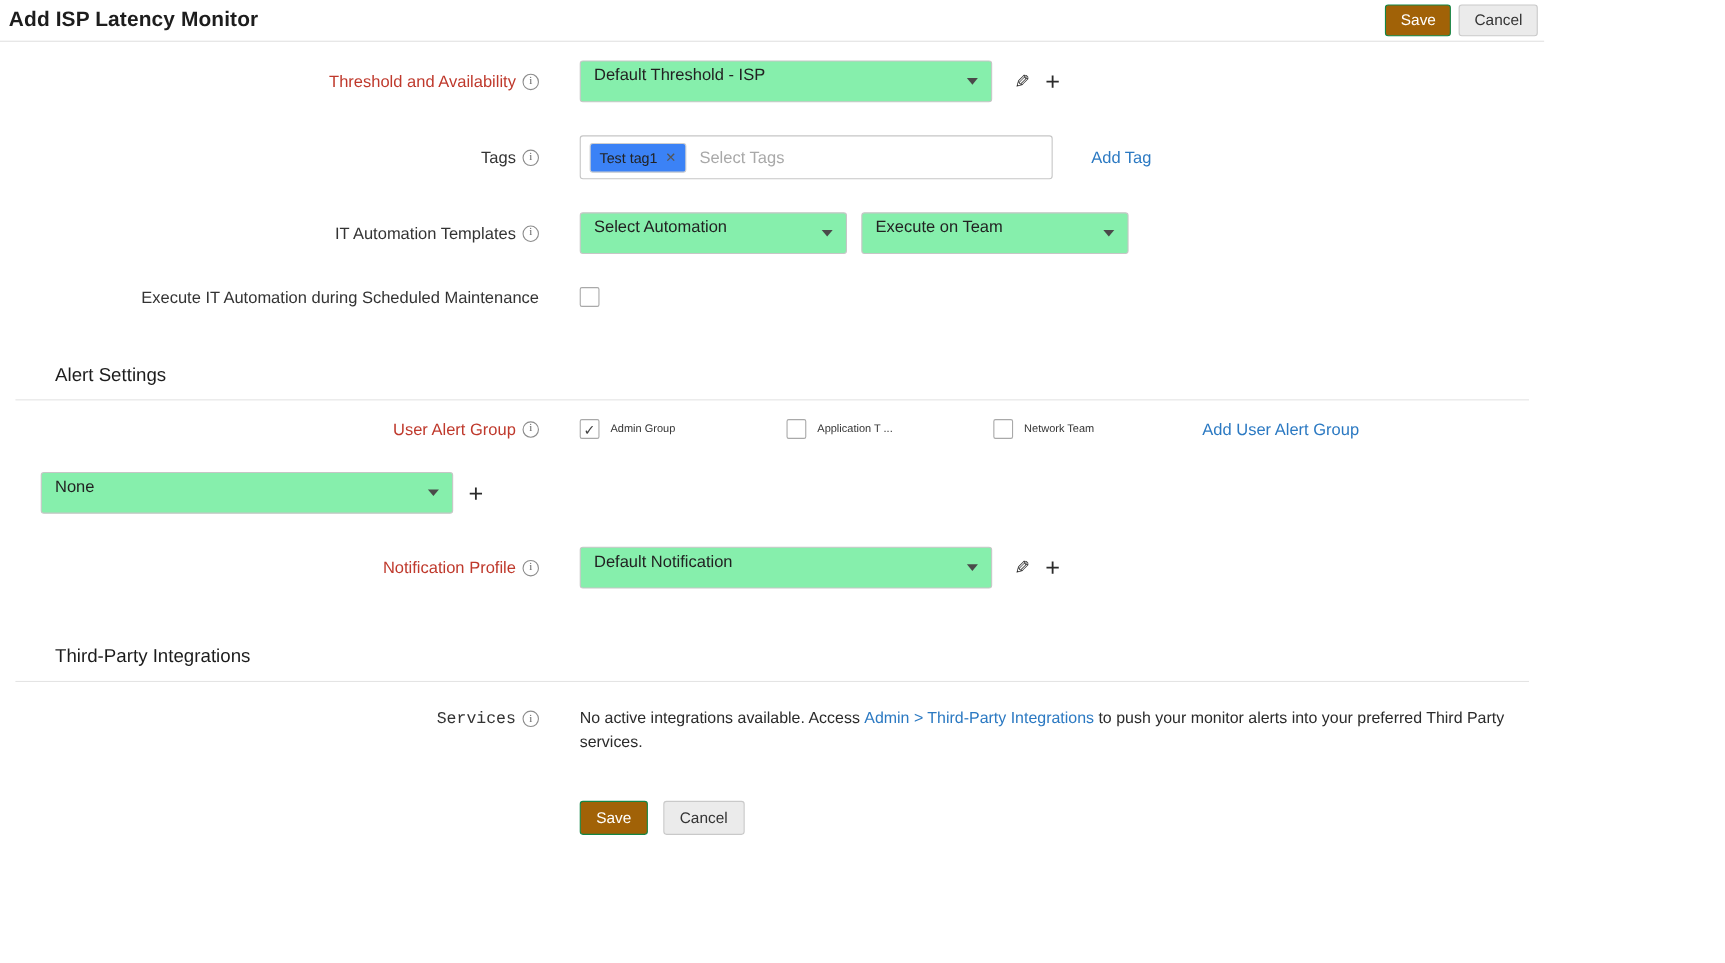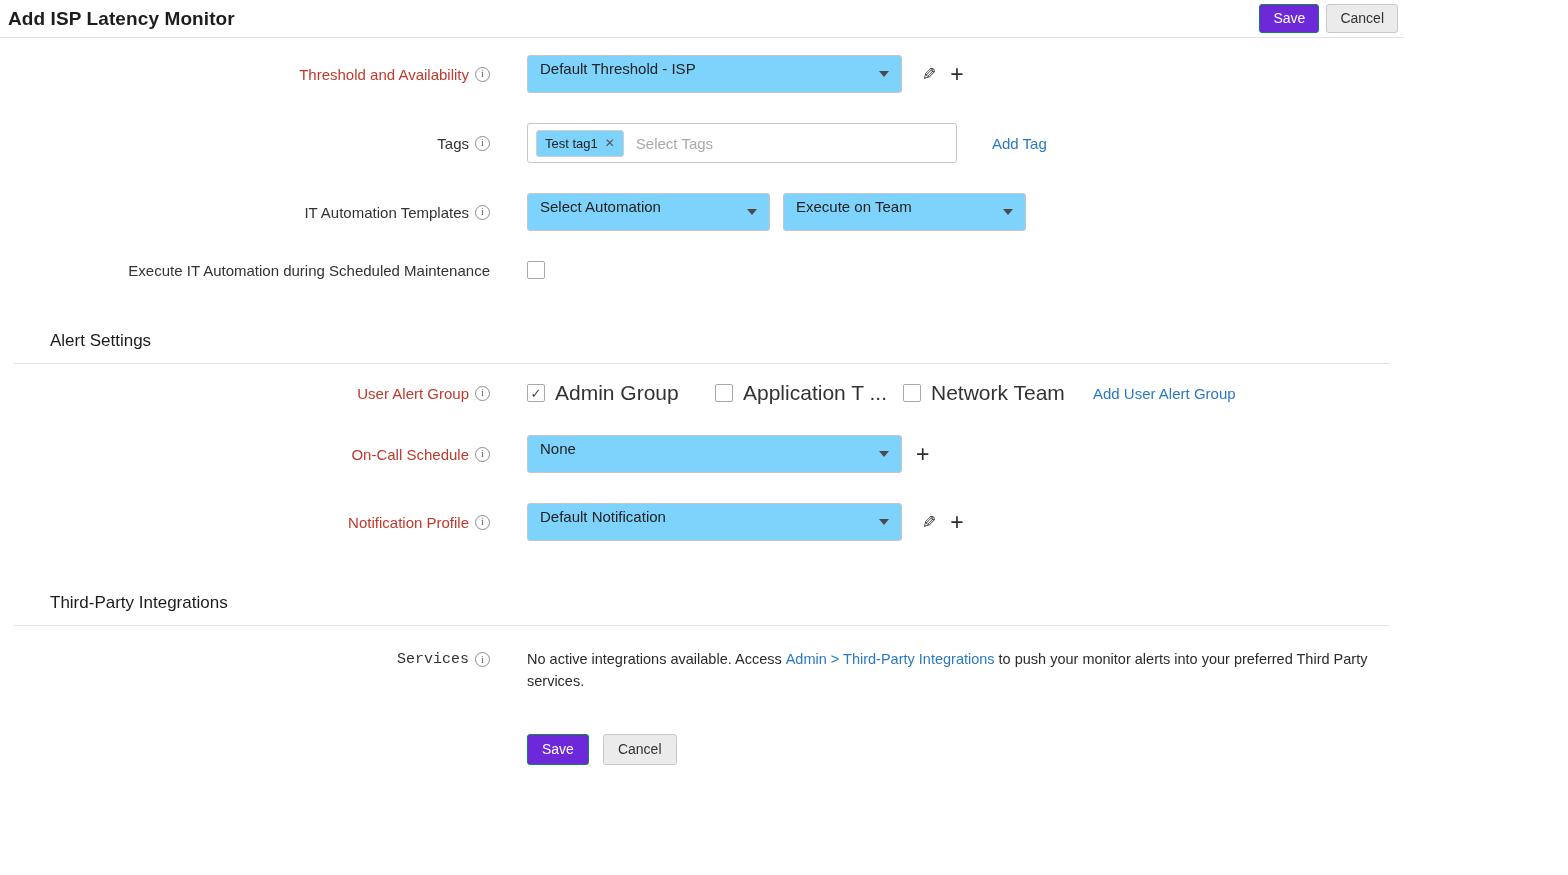--- a/index.html
+++ b/index.html
@@ -35,21 +35,21 @@
   .btn {
     font-family: "Liberation Sans", sans-serif;
     font-size: 14px;
     line-height: 17px;
     padding: 5px 13px;
     border-radius: 3px;
     cursor: pointer;
     border: 1px solid transparent;
   }
   .btn-save {
-    background: #6d28d9;
+    background: #a16207;
     border-color: #128646;
     color: #ffffff;
   }
   .btn-cancel {
     background: #ebebeb;
     border-color: #c9c9c9;
     color: #333333;
   }
 
   
@@ -103,21 +103,21 @@
     color: #5a5a5a;
     cursor: pointer;
   }
   .info-icon::after { content: "i"; font-size: 10px; line-height: 1; font-family: "Liberation Serif", serif; }
 
   
   .select {
     height: 38px;
     border: 1px solid #c6c6c6;
     border-radius: 3px;
-    background: #7dd3fc;
+    background: #86efac;
     display: flex;
     align-items: center;
     padding: 0 30px 12px 12px;
     position: relative;
     cursor: pointer;
   }
   .select .select-value { font-size: 15px; color: #222222; white-space: nowrap; }
   .w375 { width: 375px; }
   .w243 { width: 243px; }
   .caret {
@@ -152,21 +152,21 @@
     display: flex;
     align-items: center;
     padding: 0 8px;
     background: #ffffff;
     cursor: text;
   }
   .tag-chip {
     display: inline-flex;
     align-items: center;
     gap: 7px;
-    background: #7dd3fc;
+    background: #3b82f6;
     border: 1px solid #cfcfcf;
     border-radius: 3px;
     padding: 5px 8px;
     font-size: 13px;
     color: #222222;
     white-space: nowrap;
   }
   .tag-remove { cursor: pointer; color: #555555; font-size: 12px; display: inline-flex; }
   .tag-remove::after { content: "✕"; }
   .tag-placeholder {
@@ -203,21 +203,21 @@
     color: #444444;
     line-height: 1;
   }
   .cb-item {
     display: inline-flex;
     align-items: center;
     gap: 10px;
     width: 188px;
     cursor: pointer;
   }
-  .cb-label { font-size: 21px; color: #333333; white-space: nowrap; }
+  .cb-label { font-size: 10px; color: #333333; white-space: nowrap; }
 
   
   .services-text {
     width: 865px;
     font-size: 14.5px;
     line-height: 22px;
     color: #2b2b2b;
   }
   .services-text .link { font-size: 14.5px; margin: 0 4px; }
 
@@ -331,24 +331,20 @@
           </label>
           <label class="cb-item">
             <span class="checkbox"></span>
             <span class="cb-label">Network Team</span>
           </label>
           <a class="link add-uag-link">Add User Alert Group</a>
         </div>
       </div>
 
       <div class="row">
-        <div class="row-label required">
-          <span class="lbl">On-Call Schedule</span>
-          <span class="info-icon"></span>
-        </div>
         <div class="row-field">
           <div class="select w375">
             <span class="select-value">None</span>
             <span class="caret"></span>
           </div>
           <span class="icon-btn plus"></span>
         </div>
       </div>
 
       <div class="row">

